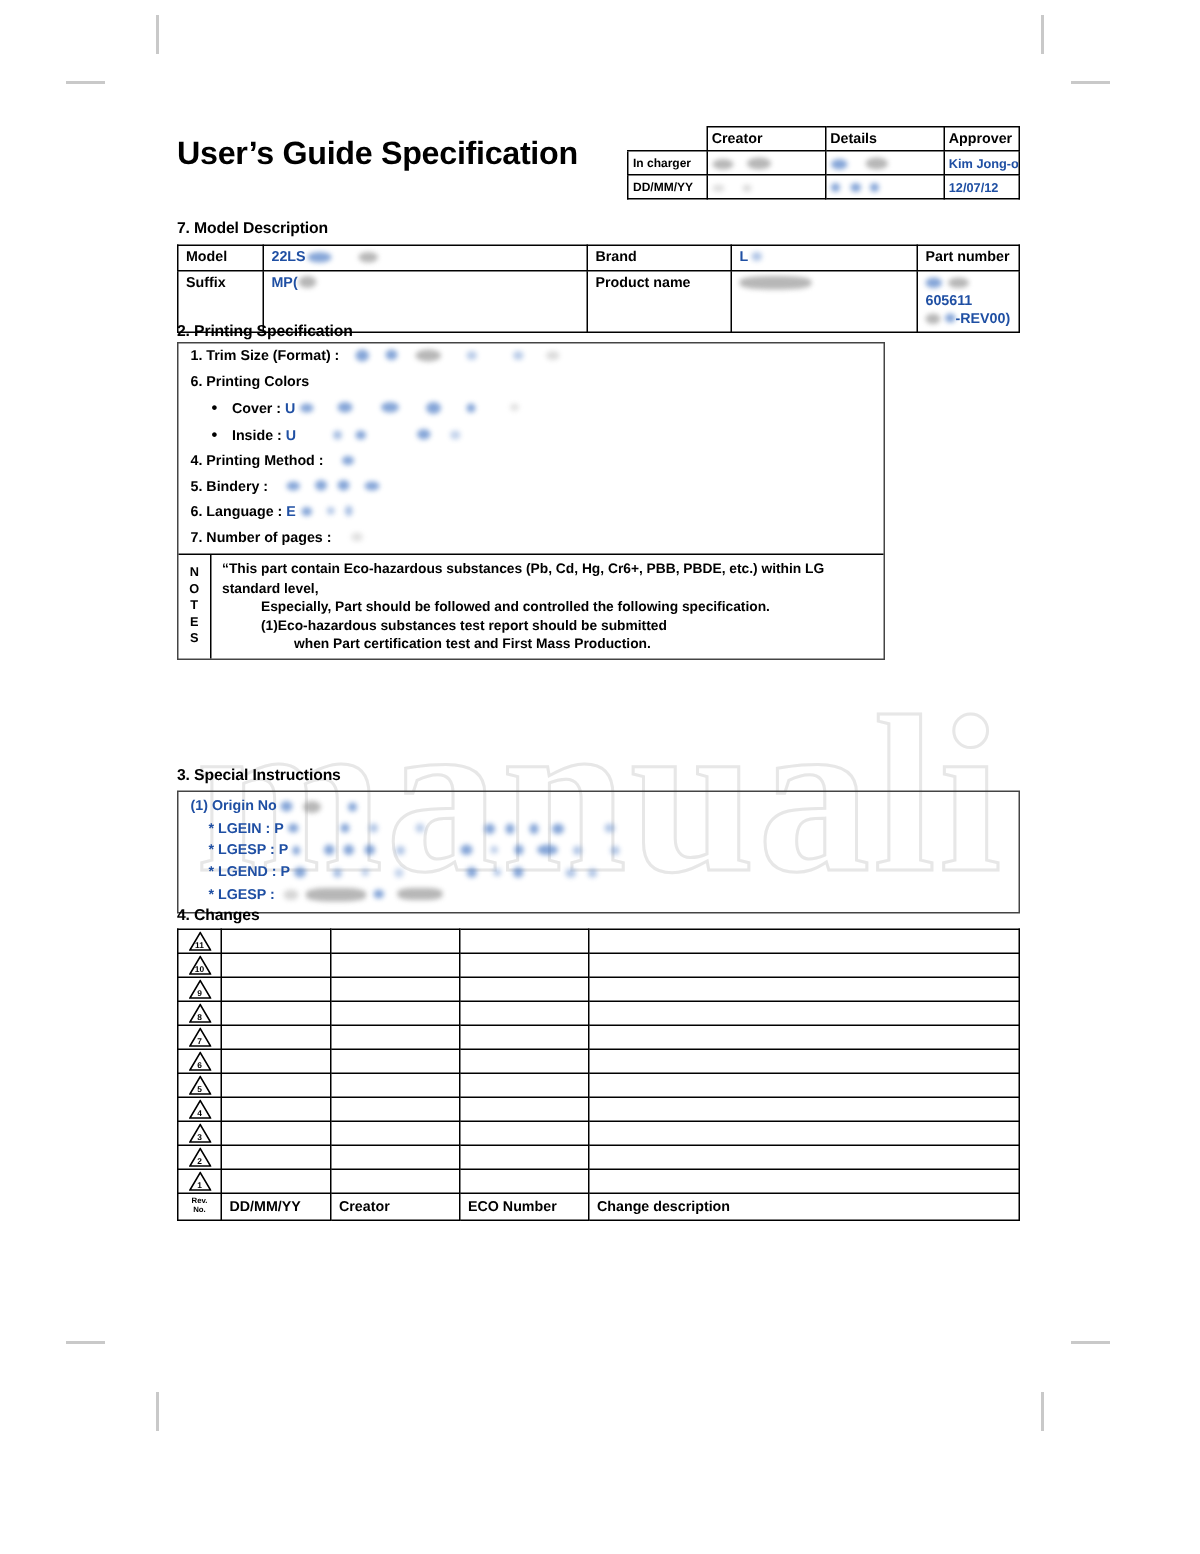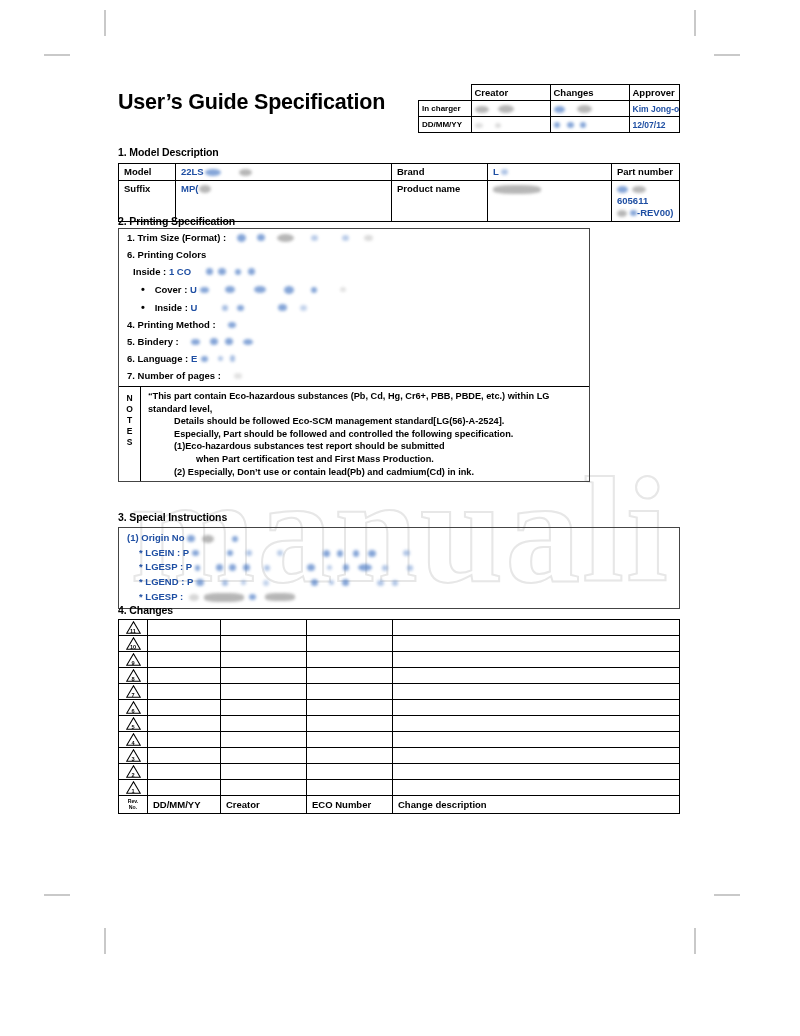--- a/index.html
+++ b/index.html
@@ -270,21 +270,21 @@
 <div id="page">
 
   <div id="title-row">
     <div id="doc-title">User’s Guide Specification</div>
 
     <table id="approval-table">
       <tbody>
           <tr>
         <td class="corner" style="width:46px;"></td>
         <td class="hd" style="width:72px;">Creator</td>
-        <td class="hd" style="width:72px;">Changes</td>
+        <td class="hd" style="width:72px;">Details</td>
         <td class="hd">Approver</td>
       </tr>
       <tr>
         <td class="lbl">In charger</td>
         <td>
           <span class="redact rd-gray" style="width:14px;height:7px;"></span>
           <span class="redact rd-gray" style="width:16px;height:8px;margin-left:7px;"></span>
         </td>
         <td>
           <span class="redact rd-blue" style="width:11px;height:7px;"></span>
@@ -302,21 +302,21 @@
           <span class="redact rd-blue" style="width:6px;height:6px;"></span>
           <span class="redact rd-blue" style="width:7px;height:6px;margin-left:5px;"></span>
           <span class="redact rd-blue" style="width:6px;height:6px;margin-left:4px;"></span>
         </td>
         <td class="val">12/07/12</td>
       </tr>
     </tbody>
       </table>
   </div>
 
-  <div class="sec-head" style="top:146px;">1. Model Description</div>
+  <div class="sec-head" style="top:146px;">7. Model Description</div>
 
   <table id="model-table">
     <tbody>
         <tr class="r1">
       <td class="lbl" style="width:46px;">Model</td>
       <td style="width:205px;">
         <span class="val">22LS</span><span class="redact rd-blue" style="width:16px;height:7px;margin-left:1px;"></span><span class="redact rd-gray" style="width:13px;height:7px;margin-left:18px;"></span>
       </td>
       <td class="lbl" style="width:85px;">Brand</td>
       <td style="width:113px;">
@@ -355,27 +355,20 @@
       <span class="redact rd-blue" style="width:8px;height:7px;margin-left:8px;"></span>
       <span class="redact rd-gray" style="width:17px;height:8px;margin-left:10px;"></span>
       <span class="redact rd-blue" style="width:7px;height:6px;margin-left:14px;opacity:.35;"></span>
       <span class="redact rd-blue" style="width:7px;height:6px;margin-left:22px;opacity:.35;"></span>
       <span class="redact rd-gray" style="width:9px;height:6px;margin-left:12px;opacity:.3;"></span>
     </div>
 
     <div class="pb-line">6. Printing Colors</div>
 
 
-    <div class="pb-line pb-sub">
-      <span>Inside : </span><span class="blueval">1 CO</span>
-      <span class="redact rd-blue" style="width:7px;height:7px;margin-left:12px;"></span>
-      <span class="redact rd-blue" style="width:8px;height:7px;margin-left:3px;"></span>
-      <span class="redact rd-blue" style="width:6px;height:6px;margin-left:6px;"></span>
-      <span class="redact rd-blue" style="width:7px;height:7px;margin-left:4px;"></span>
-    </div>
 
 
     <div class="pb-line pb-bullet">
       <span>Cover : </span><span class="blueval">U</span>
       <span class="redact rd-blue" style="width:9px;height:6px;"></span>
       <span class="redact rd-blue" style="width:10px;height:7px;margin-left:14px;"></span>
       <span class="redact rd-blue" style="width:12px;height:7px;margin-left:16px;"></span>
       <span class="redact rd-blue" style="width:10px;height:8px;margin-left:16px;"></span>
       <span class="redact rd-blue" style="width:6px;height:6px;margin-left:14px;"></span>
       <span class="redact rd-gray" style="width:6px;height:5px;margin-left:20px;opacity:.25;"></span>
@@ -417,25 +410,23 @@
     <div id="notes-wrap">
       <div id="notes-label">
         <div>N</div>
         <div>O</div>
         <div>T</div>
         <div>E</div>
         <div>S</div>
       </div>
       <div id="notes-body">
         <div>“This part contain Eco-hazardous substances (Pb, Cd, Hg, Cr6+, PBB, PBDE, etc.) within LG standard level,</div>
-        <div class="nt-i1">Details should be followed Eco-SCM management standard[LG(56)-A-2524].</div>
         <div class="nt-i1">Especially, Part should be followed and controlled the following specification.</div>
         <div class="nt-i2">(1)Eco-hazardous substances test report should be submitted</div>
         <div class="nt-i3">when  Part certification test and First Mass Production.</div>
-        <div class="nt-i2">(2) Especially, Don’t use or contain lead(Pb) and cadmium(Cd) in ink.</div>
       </div>
     </div>
   </div>
 
   <div class="sec-head" style="top:511px;">3. Special Instructions</div>
 
   <div id="spec-box">
     <div class="sp-line">
       <span>(1) Origin No</span>
       <span class="redact rd-blue" style="width:8px;height:7px;"></span>

